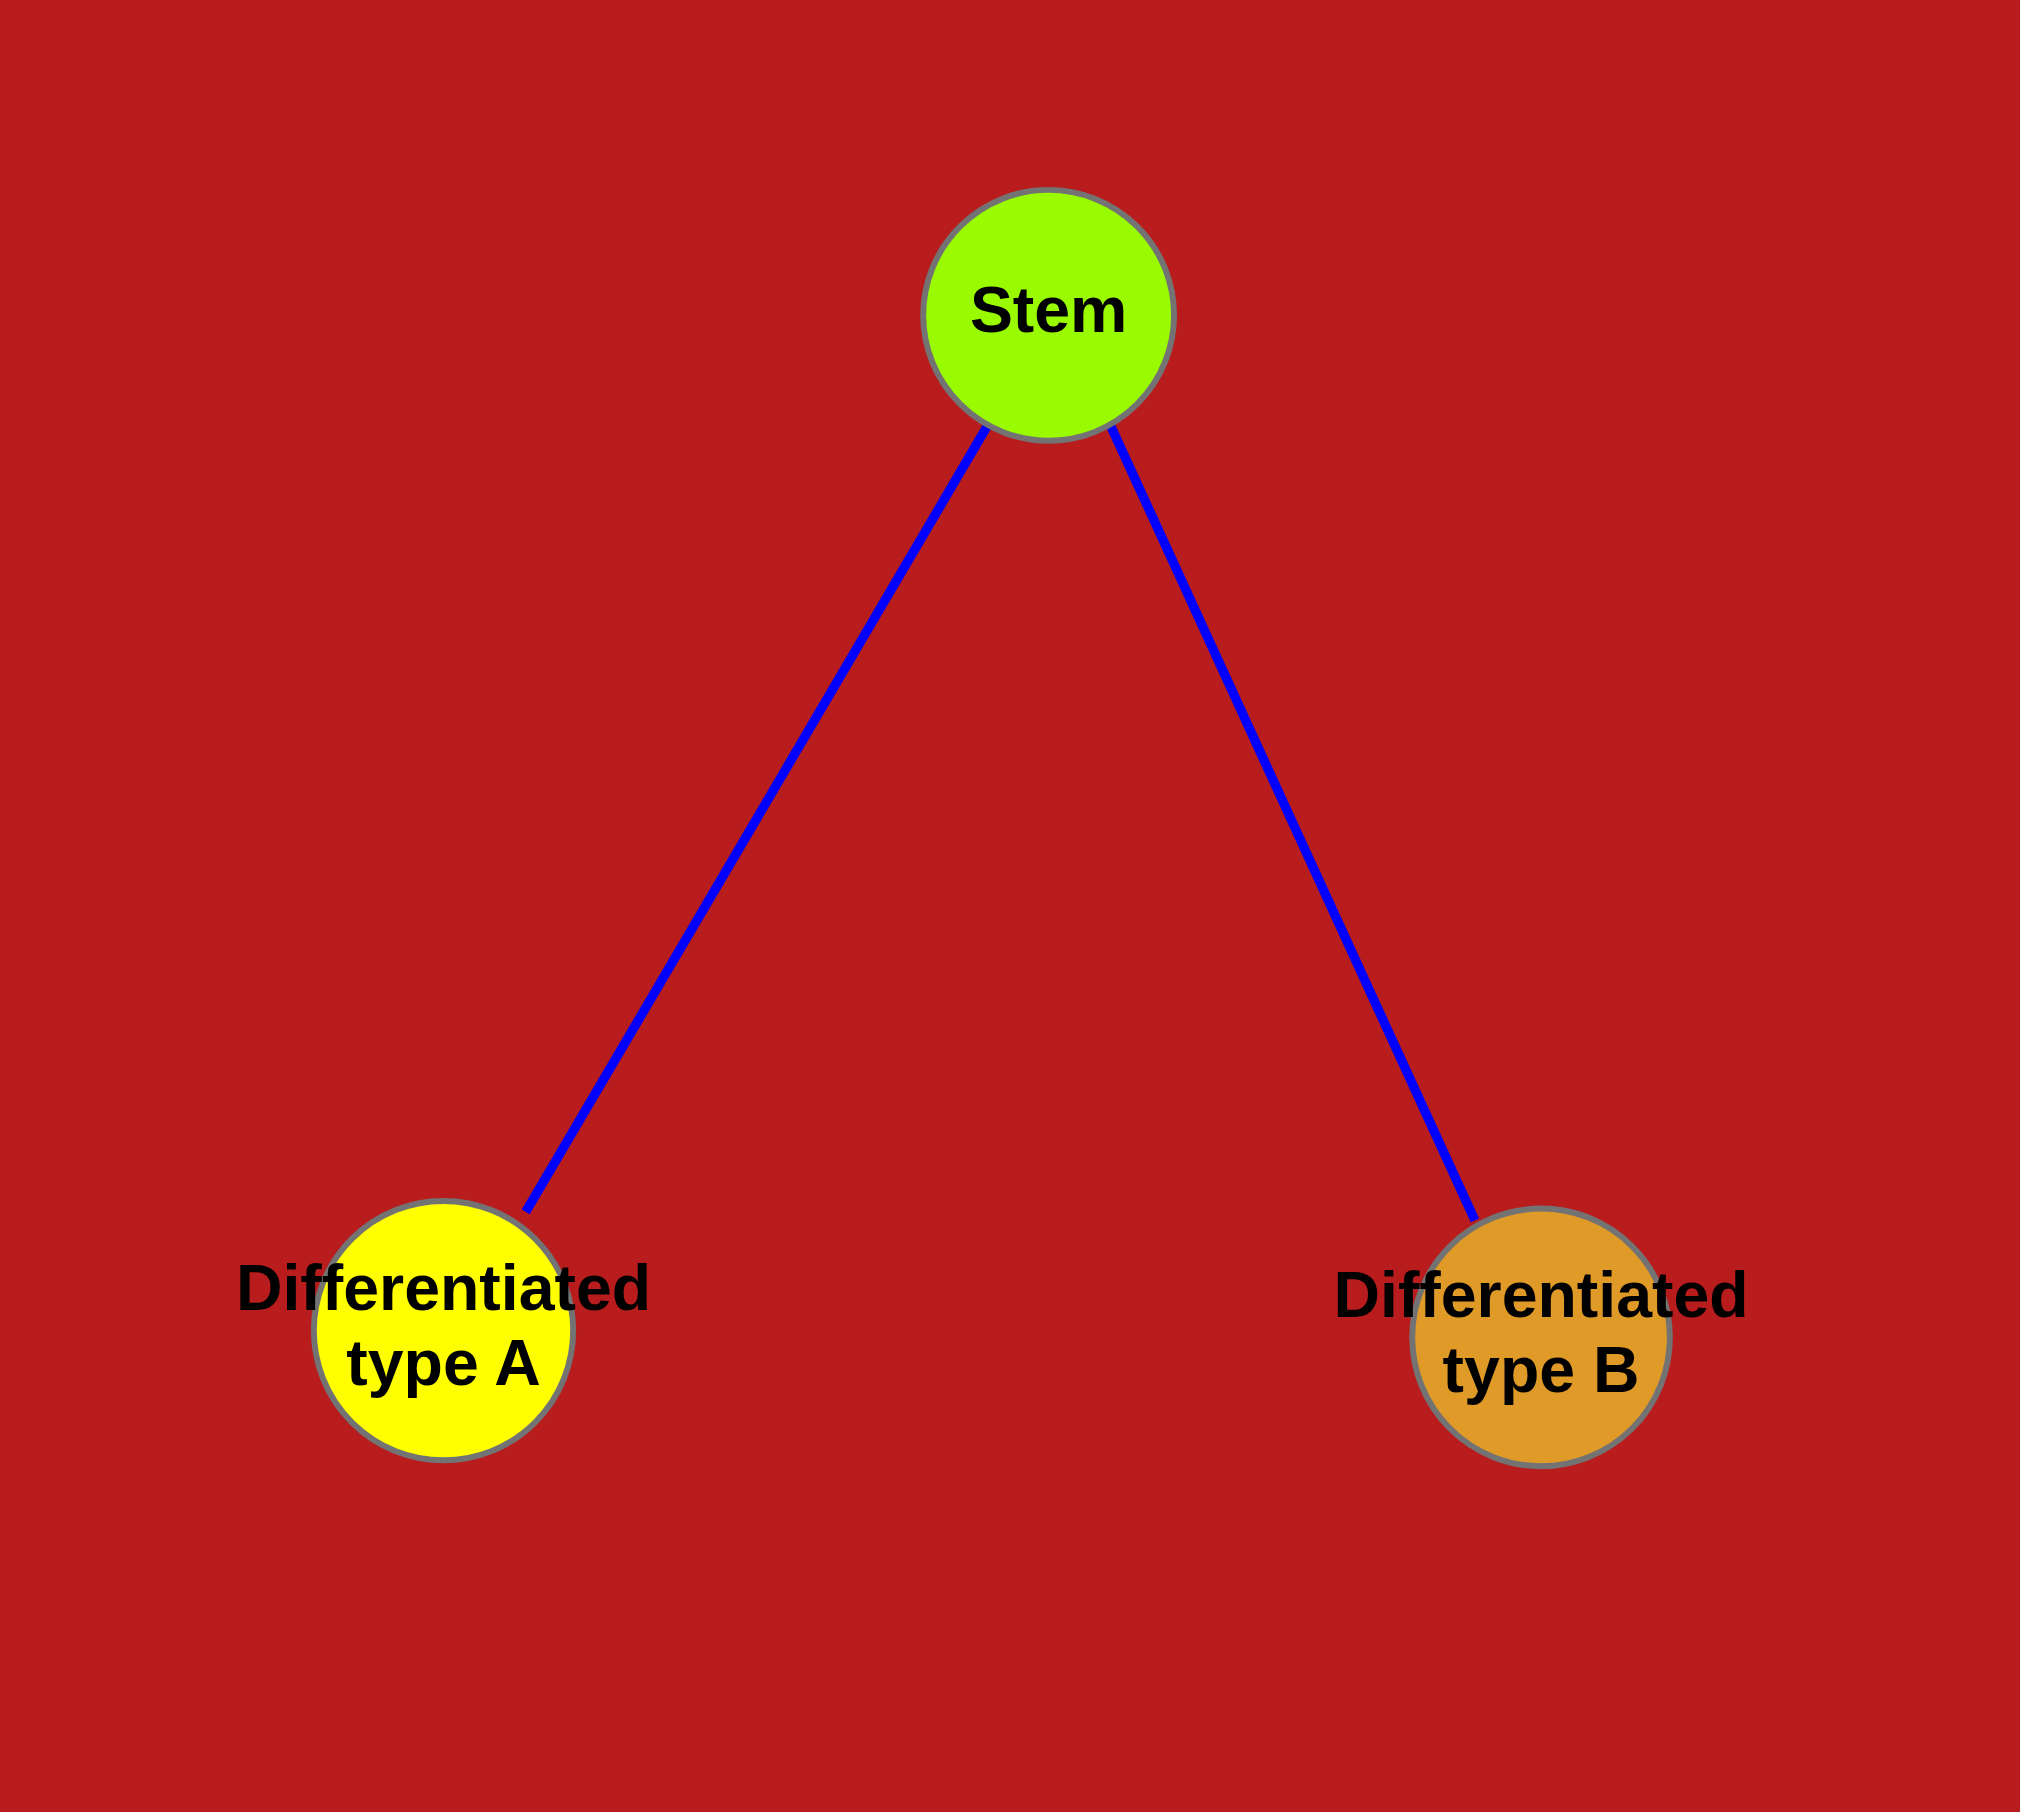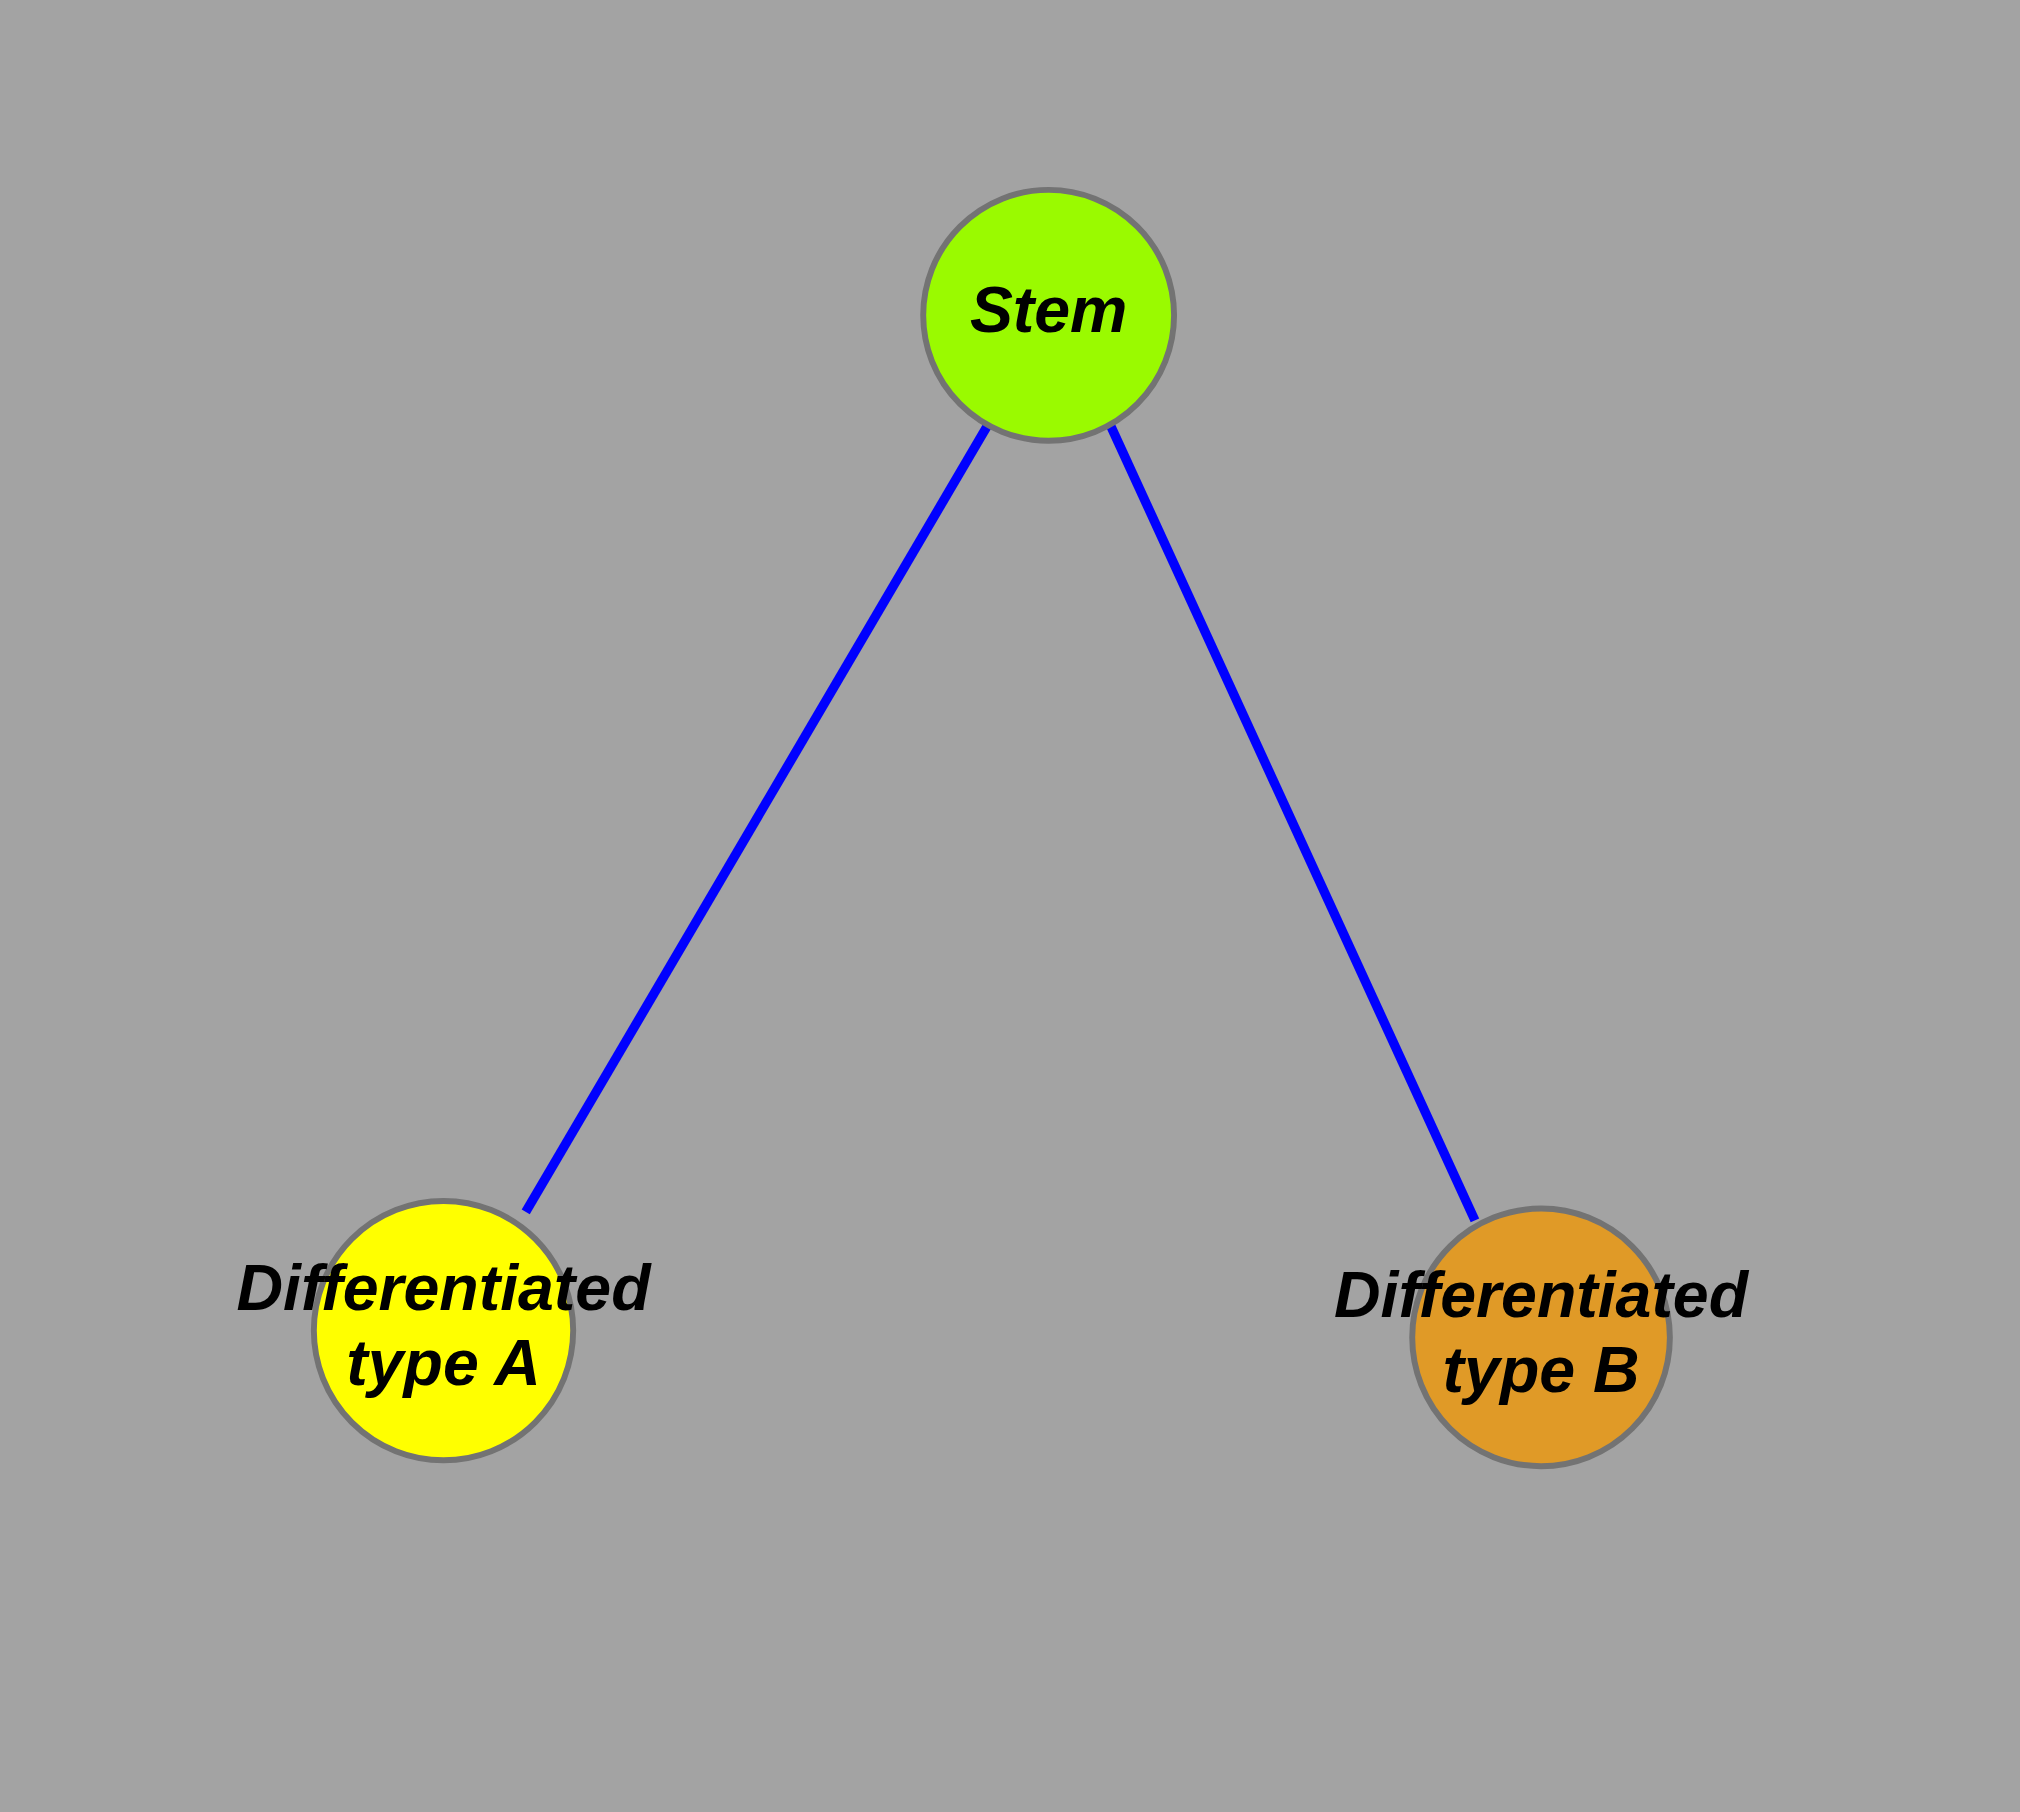--- a/index.html
+++ b/index.html
@@ -37,21 +37,21 @@
     font-weight: bold;
     font-size: 76px;
     fill: #000000;
     text-anchor: middle;
     dominant-baseline: middle;
   }
 </style>
 </head>
 <body>
 
-<div id="canvas" style="width: 2021px; height: 1812px; background: #a3a3a3; font-style: italic;">
+<div id="canvas" style="width: 2021px; height: 1812px; background: #b91c1c;">
   <svg id="graph-svg" viewBox="0 0 2384 2138">
 
     <g>
       <line class="edge-line" x1="1165" y1="502" x2="620" y2="1430" stroke="#0000ff"></line>
       <line class="edge-line" x1="1310" y1="502" x2="1740" y2="1440" stroke="#0000ff"></line>
     </g>
 
     <g>
       <circle class="node-circle" cx="1237" cy="372" r="148" fill="#9afa00" stroke="#737373"></circle>
       <circle class="node-circle" cx="523" cy="1570" r="153" fill="#ffff00" stroke="#737373"></circle>

